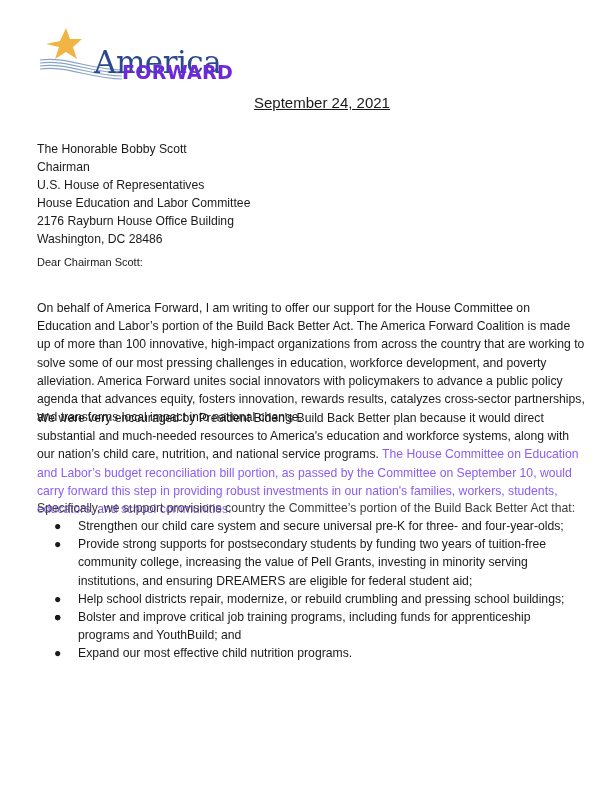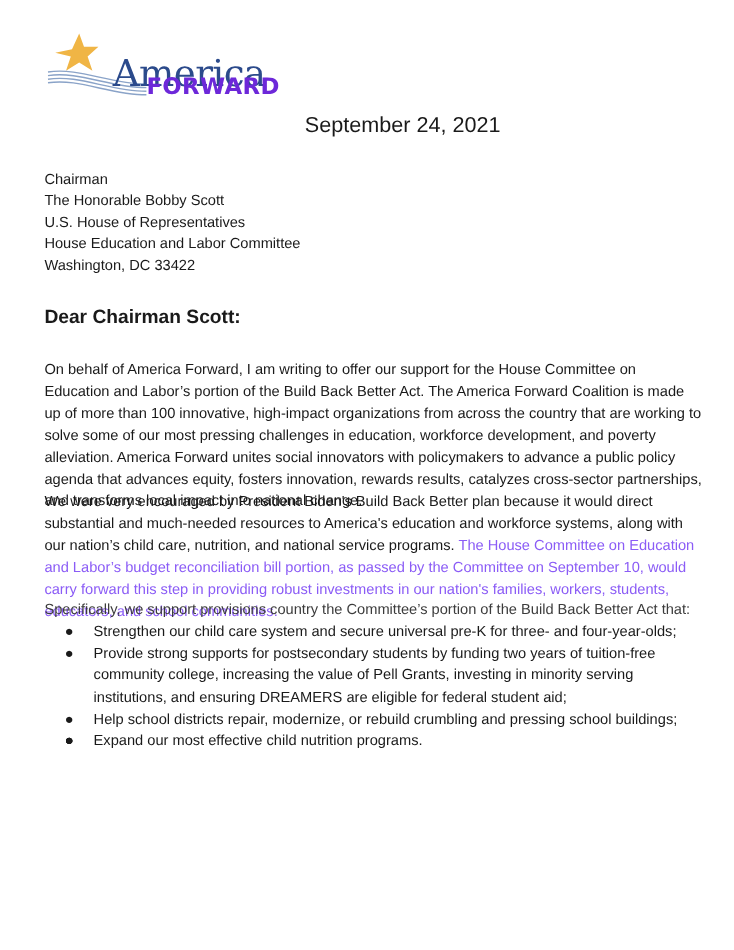--- a/index.html
+++ b/index.html
@@ -4,24 +4,24 @@
   <style>
     html, body { margin: 0; padding: 0; background: #ffffff; }
     body { width: 612px; height: 792px; position: relative; overflow: hidden;
       font-family: "Liberation Sans", sans-serif; color: #1a1a1a; }
     .logo { position: absolute; left: 36px; top: 26px; width: 210px; height: 62px; }
     .logo-word { position: absolute; left: 58px; top: 0px; font-family: "DejaVu Serif", "Liberation Serif", serif;
       font-size: 31px; color: #2b4a8b; letter-spacing: -0.5px; line-height: 40px; margin-top: 16px; }
     .logo-forward { position: absolute; left: 86px; top: 35px; font-family: "DejaVu Sans", sans-serif;
       font-weight: bold; font-size: 19px; color: #6d28d9; letter-spacing: 0.3px; line-height: 22px; }
     .logo svg { position: absolute; left: 0; top: 0; }
-    .date { position: absolute; left: 254px; top: 94px; font-size: 18px; }
+    .date { position: absolute; left: 254px; top: 94px; font-size: 15px; text-decoration: underline; }
     .address { position: absolute; left: 37px; top: 140px; font-size: 12.2px; line-height: 18px; }
     .address div { white-space: nowrap; }
-    .salutation { position: absolute; left: 37px; top: 256px; font-size: 16px; font-weight: bold; }
+    .salutation { position: absolute; left: 37px; top: 256px; font-size: 11px; }
     .para { position: absolute; left: 37px; width: 548px; font-size: 12.2px; line-height: 18.2px; }
     .p1 { top: 299px; }
     .p2 { top: 409px; }
     .lighter { color: #8b5cf6; }
     .p3 { top: 499px; color: #3c3c3c; }
     .bullets { position: absolute; left: 37px; top: 517px; width: 548px; font-size: 12.2px; line-height: 18.2px;
       margin: 0; padding: 0; list-style: none; }
     .bullets li { position: relative; padding-left: 41px; color: #1a1a1a; }
     .bullets li .dot { position: absolute; left: 17px; top: 0; }
   </style>
@@ -36,36 +36,37 @@
     <path d="M4 40 C 30 36, 55 50, 86 50" stroke="#8aa3c8" stroke-width="1.2" fill="none"></path>
     <path d="M4 43 C 30 39, 55 53, 86 53" stroke="#8aa3c8" stroke-width="1.2" fill="none"></path>
   </svg>
   <div class="logo-word">America</div>
   <div class="logo-forward">FORWARD</div>
 </div>
 
 <div class="date">September 24, 2021</div>
 
 <div class="address">
+  <div>The Honorable Bobby Scott</div>
   <div>Chairman</div>
-  <div>The Honorable Bobby Scott</div>
   <div>U.S. House of Representatives</div>
   <div>House Education and Labor Committee</div>
-  <div>Washington, DC 33422</div>
+  <div>2176 Rayburn House Office Building</div>
+  <div>Washington, DC 28486</div>
 </div>
 
 <div class="salutation">Dear Chairman Scott:</div>
 
 <div class="para p1">On behalf of America Forward, I am writing to offer our support for the House Committee on Education and Labor’s portion of the Build Back Better Act. The America Forward Coalition is made up of more than 100 innovative, high-impact organizations from across the country that are working to solve some of our most pressing challenges in education, workforce development, and poverty alleviation. America Forward unites social innovators with policymakers to advance a public policy agenda that advances equity, fosters innovation, rewards results, catalyzes cross-sector partnerships, and transforms local impact into national change.</div>
 
 <div class="para p2"><span>We were very encouraged by President Biden's Build Back Better plan because it would direct substantial and much-needed resources to America's education and workforce systems, along with our nation’s child care, nutrition, and national service programs.</span><span class="lighter"> The House Committee on Education and Labor’s budget reconciliation bill portion, as passed by the Committee on September 10, would carry forward this step in providing robust investments in our nation's families, workers, students, educators, and school communities.</span></div>
 
 <div class="para p3">Specifically, we support provisions country the Committee’s portion of the Build Back Better Act that:</div>
 
 <ul class="bullets">
   <li><span class="dot">●</span><span>Strengthen our child care system and secure universal pre-K for three- and four-year-olds;</span></li>
   <li><span class="dot">●</span><span>Provide strong supports for postsecondary students by funding two years of tuition-free community college, increasing the value of Pell Grants, investing in minority serving institutions, and ensuring DREAMERS are eligible for federal student aid;</span></li>
   <li><span class="dot">●</span><span>Help school districts repair, modernize, or rebuild crumbling and pressing school buildings;</span></li>
   <li><span class="dot">●</span></li>
   <li><span class="dot">●</span></li>
-  <li><span class="dot">●</span></li>
+  <li><span class="dot">●</span><span>Bolster and improve critical job training programs, including funds for apprenticeship programs and YouthBuild; and</span></li>
   <li><span class="dot">●</span><span>Expand our most effective child nutrition programs.</span></li>
 </ul>
 
 </body></html>

